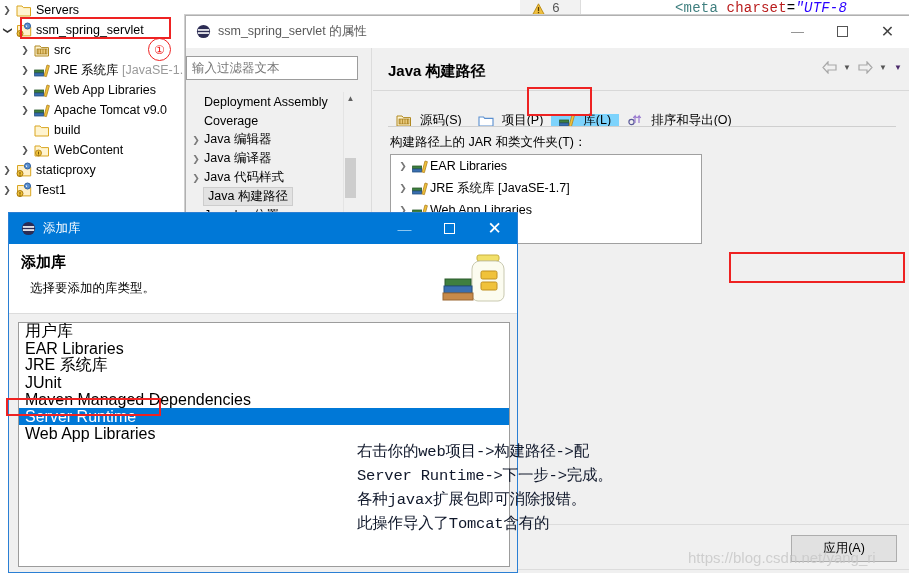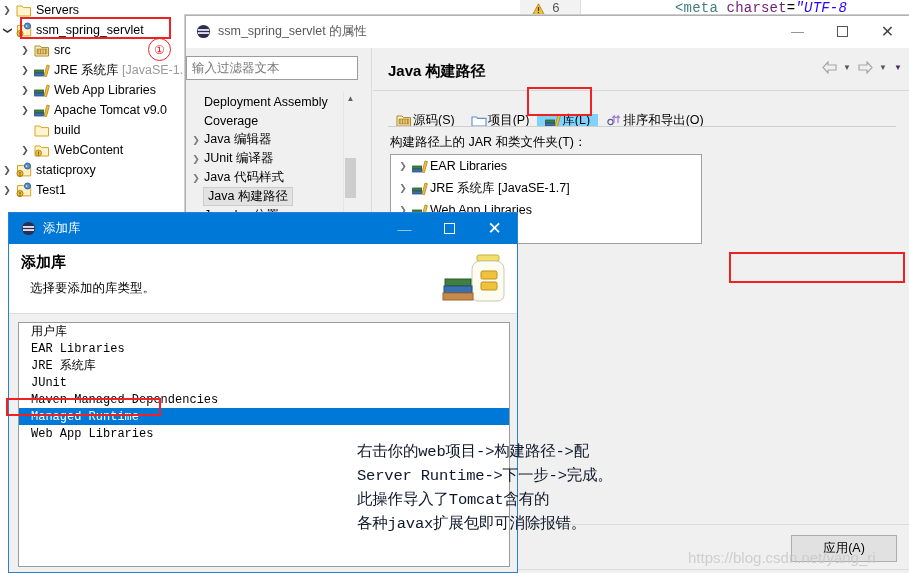--- a/index.html
+++ b/index.html
@@ -24,21 +24,21 @@
   .tlabel{padding-left:2px;}
   .dim{color:#9a9a9a;}
 
   
   #editor{left:520px;top:0;width:389px;height:20px;background:#fff;overflow:hidden;}
   #editor .gutter{position:absolute;left:0;top:0;width:60px;height:20px;background:#f2f2f2;border-right:1px solid #ddd;}
   #editor .warnico{position:absolute;left:12px;top:3px;width:13px;height:13px;}
   #editor .lineno{position:absolute;left:32px;top:1px;font-family:"Liberation Mono","DejaVu Sans Mono",monospace;font-size:13px;color:#555;}
   #editor .code{position:absolute;left:155px;top:0px;font-family:"Liberation Mono","DejaVu Sans Mono",monospace;font-size:14px;white-space:pre;letter-spacing:.2px;}
   .c-tag{color:#3f7f7f;}
-  .c-attr{color:#701a75;margin-top:19px;}
+  .c-attr{color:#b91c1c;margin-top:19px;}
   .c-op{color:#000;}
   .c-val{color:#2a00ff;font-style:italic;}
 
   
   #props{left:185px;top:15px;width:724px;height:558px;background:#f0f0f0;border:1px solid #b0b0b0;box-shadow:0 0 0 1px #cfcfcf;}
   #props .titlebar{position:absolute;left:0;top:0;width:100%;height:32px;background:#fff;}
   #props .titlebar .tb-ico{position:absolute;left:10px;top:8px;width:15px;height:15px;}
   #props .titlebar .tb-text{position:absolute;left:32px;top:7px;font-size:12.5px;color:#5a5a5a;}
   .wbtn{position:absolute;top:0;width:45px;height:30px;display:flex;align-items:center;justify-content:center;color:#888;font-size:13px;}
   .wbtn.min{right:90px;}
@@ -63,21 +63,21 @@
   
   #pcontent{position:absolute;left:187px;top:0;width:537px;height:497px;background:#f0f0f0;}
   #pagetitle{position:absolute;left:15px;top:14px;font-size:15px;font-weight:bold;color:#000;}
   #navarrows{position:absolute;right:6px;top:10px;display:flex;align-items:center;gap:3px;}
   #navarrows .na{width:18px;height:18px;display:flex;align-items:center;justify-content:center;}
   #navarrows .cv{width:12px;height:18px;display:flex;align-items:center;justify-content:center;font-size:8px;color:#555;}
   #titlerule{position:absolute;left:0px;top:42px;width:537px;height:1px;background:#d8d8d8;}
 
   
   #tabs{position:absolute;left:15px;top:52px;height:26px;display:flex;align-items:stretch;}
-  .tab{display:flex;align-items:center;padding:0 8px;font-size:12.5px;background:#f0f0f0;white-space:nowrap;gap:1px;position:relative;margin-top:14px;}
+  .tab{display:flex;align-items:center;padding:0 8px;font-size:12.5px;background:#f0f0f0;white-space:nowrap;gap:8px;position:relative;margin-top:14px;}
   .tab.active{background:#7dd3fc;}
   #tabrule{position:absolute;left:15px;top:78px;width:508px;height:1px;background:#cfcfcf;}
 
   #treelabel{position:absolute;left:17px;top:86px;font-size:12.5px;}
   #jartree{position:absolute;left:17px;top:106px;width:310px;height:88px;background:#fff;border:1px solid #a0a0a0;overflow:hidden;}
   .jar-row{height:22px;display:flex;align-items:center;padding-left:5px;font-size:12.5px;white-space:nowrap;}
   .jar-row .ar{width:14px;flex:none;text-align:center;color:#777;font-size:9px;}
   .jar-row .ic{width:20px;flex:none;display:flex;align-items:center;justify-content:center;}
   #hl-addlib{position:absolute;left:543px;top:236px;width:176px;height:31px;border:2px solid #ee2222;box-sizing:border-box;}
 
@@ -95,21 +95,21 @@
   #addlib .wb.min{right:90px;color:#8cc6f0;}
   #addlib .wb.max{right:45px;font-size:12px;}
   #addlib .wb.close{right:0;font-size:17px;}
 
   #alhead{position:absolute;left:0;top:31px;width:508px;height:69px;background:#fff;border-bottom:1px solid #dcdcdc;overflow:hidden;}
   #alhead .h1{position:absolute;left:12px;top:9px;font-size:15px;font-weight:bold;}
   #alhead .h2{position:absolute;left:21px;top:36px;font-size:12.5px;}
   #alhead .jar{position:absolute;right:8px;top:5px;width:70px;height:60px;}
 
   #allist{position:absolute;left:9px;top:109px;width:490px;height:243px;background:#fff;border:1px solid #9c9c9c;overflow:hidden;}
-  .al-row{height:17px;display:flex;align-items:center;padding-left:12px;font-size:12px;white-space:nowrap;font-family:Liberation Mono, monospace;}
+  .al-row{height:17px;display:flex;align-items:center;padding-left:6px;font-size:16px;white-space:nowrap;}
   .al-row.sel{background:#0078d7;color:#fff;}
   #hl-server{position:absolute;left:6px;top:398px;width:155px;height:18px;border:2px solid #ee2222;box-sizing:border-box;}
 
   
   #annot{left:357px;top:440px;width:330px;font-family:"Liberation Mono","DejaVu Sans Mono",monospace;font-size:15.5px;color:#ff3b3b;line-height:24px;white-space:pre;letter-spacing:-0.2px;}
 
   
   #marker1{left:148px;top:38px;width:21px;height:21px;border:1.5px solid #ee2222;border-radius:50%;color:#ee2222;font-size:12px;display:flex;align-items:center;justify-content:center;}
   
   #hl-proj{left:20px;top:17px;width:151px;height:22px;border:2px solid #ee2222;box-sizing:border-box;}
@@ -286,21 +286,21 @@
           <div class="nav-row">
             <span class="ar"></span>
             <span class="lbl">Coverage</span>
           </div>
           <div class="nav-row">
             <span class="ar">❯</span>
             <span class="lbl">Java 编辑器</span>
           </div>
           <div class="nav-row">
             <span class="ar">❯</span>
-            <span class="lbl">JUnit 编译器</span>
+            <span class="lbl">Java 编译器</span>
           </div>
           <div class="nav-row">
             <span class="ar">❯</span>
             <span class="lbl">Java 代码样式</span>
           </div>
           <div class="nav-row sel">
             <span class="ar"></span>
             <span class="lbl">Java 构建路径</span>
           </div>
           <div class="nav-row">
@@ -456,25 +456,25 @@
       <rect x="4" y="44" width="30" height="7" fill="#c78a4a" stroke="#9a6630"></rect>
     </svg>
   </div>
 
   <div id="allist">
       <div class="al-row">用户库</div>
       <div class="al-row">EAR Libraries</div>
       <div class="al-row">JRE 系统库</div>
       <div class="al-row">JUnit</div>
       <div class="al-row">Maven Managed Dependencies</div>
-      <div class="al-row sel">Managed Runtime</div>
+      <div class="al-row sel">Server Runtime</div>
       <div class="al-row">Web App Libraries</div>
     </div>
 </div>
 
 <div class="abs" id="hl-server"></div>
 
 <div class="abs" id="hl-proj"></div>
 <div class="abs" id="marker1">①</div>
 
-<div class="abs" id="annot" style="color: #0f172a;"><div>右击你的web项目-&gt;构建路径-&gt;配</div><div>Server Runtime-&gt;下一步-&gt;完成。</div><div>此操作导入了Tomcat含有的</div><div>各种javax扩展包即可消除报错。</div></div>
+<div class="abs" id="annot" style="color: #0f172a;"><div>右击你的web项目-&gt;构建路径-&gt;配</div><div>Server Runtime-&gt;下一步-&gt;完成。</div><div>各种javax扩展包即可消除报错。</div><div>此操作导入了Tomcat含有的</div></div>
 
 <div class="abs" id="watermark">https://blog.csdn.net/yang_ri</div>
 
 </body></html>

